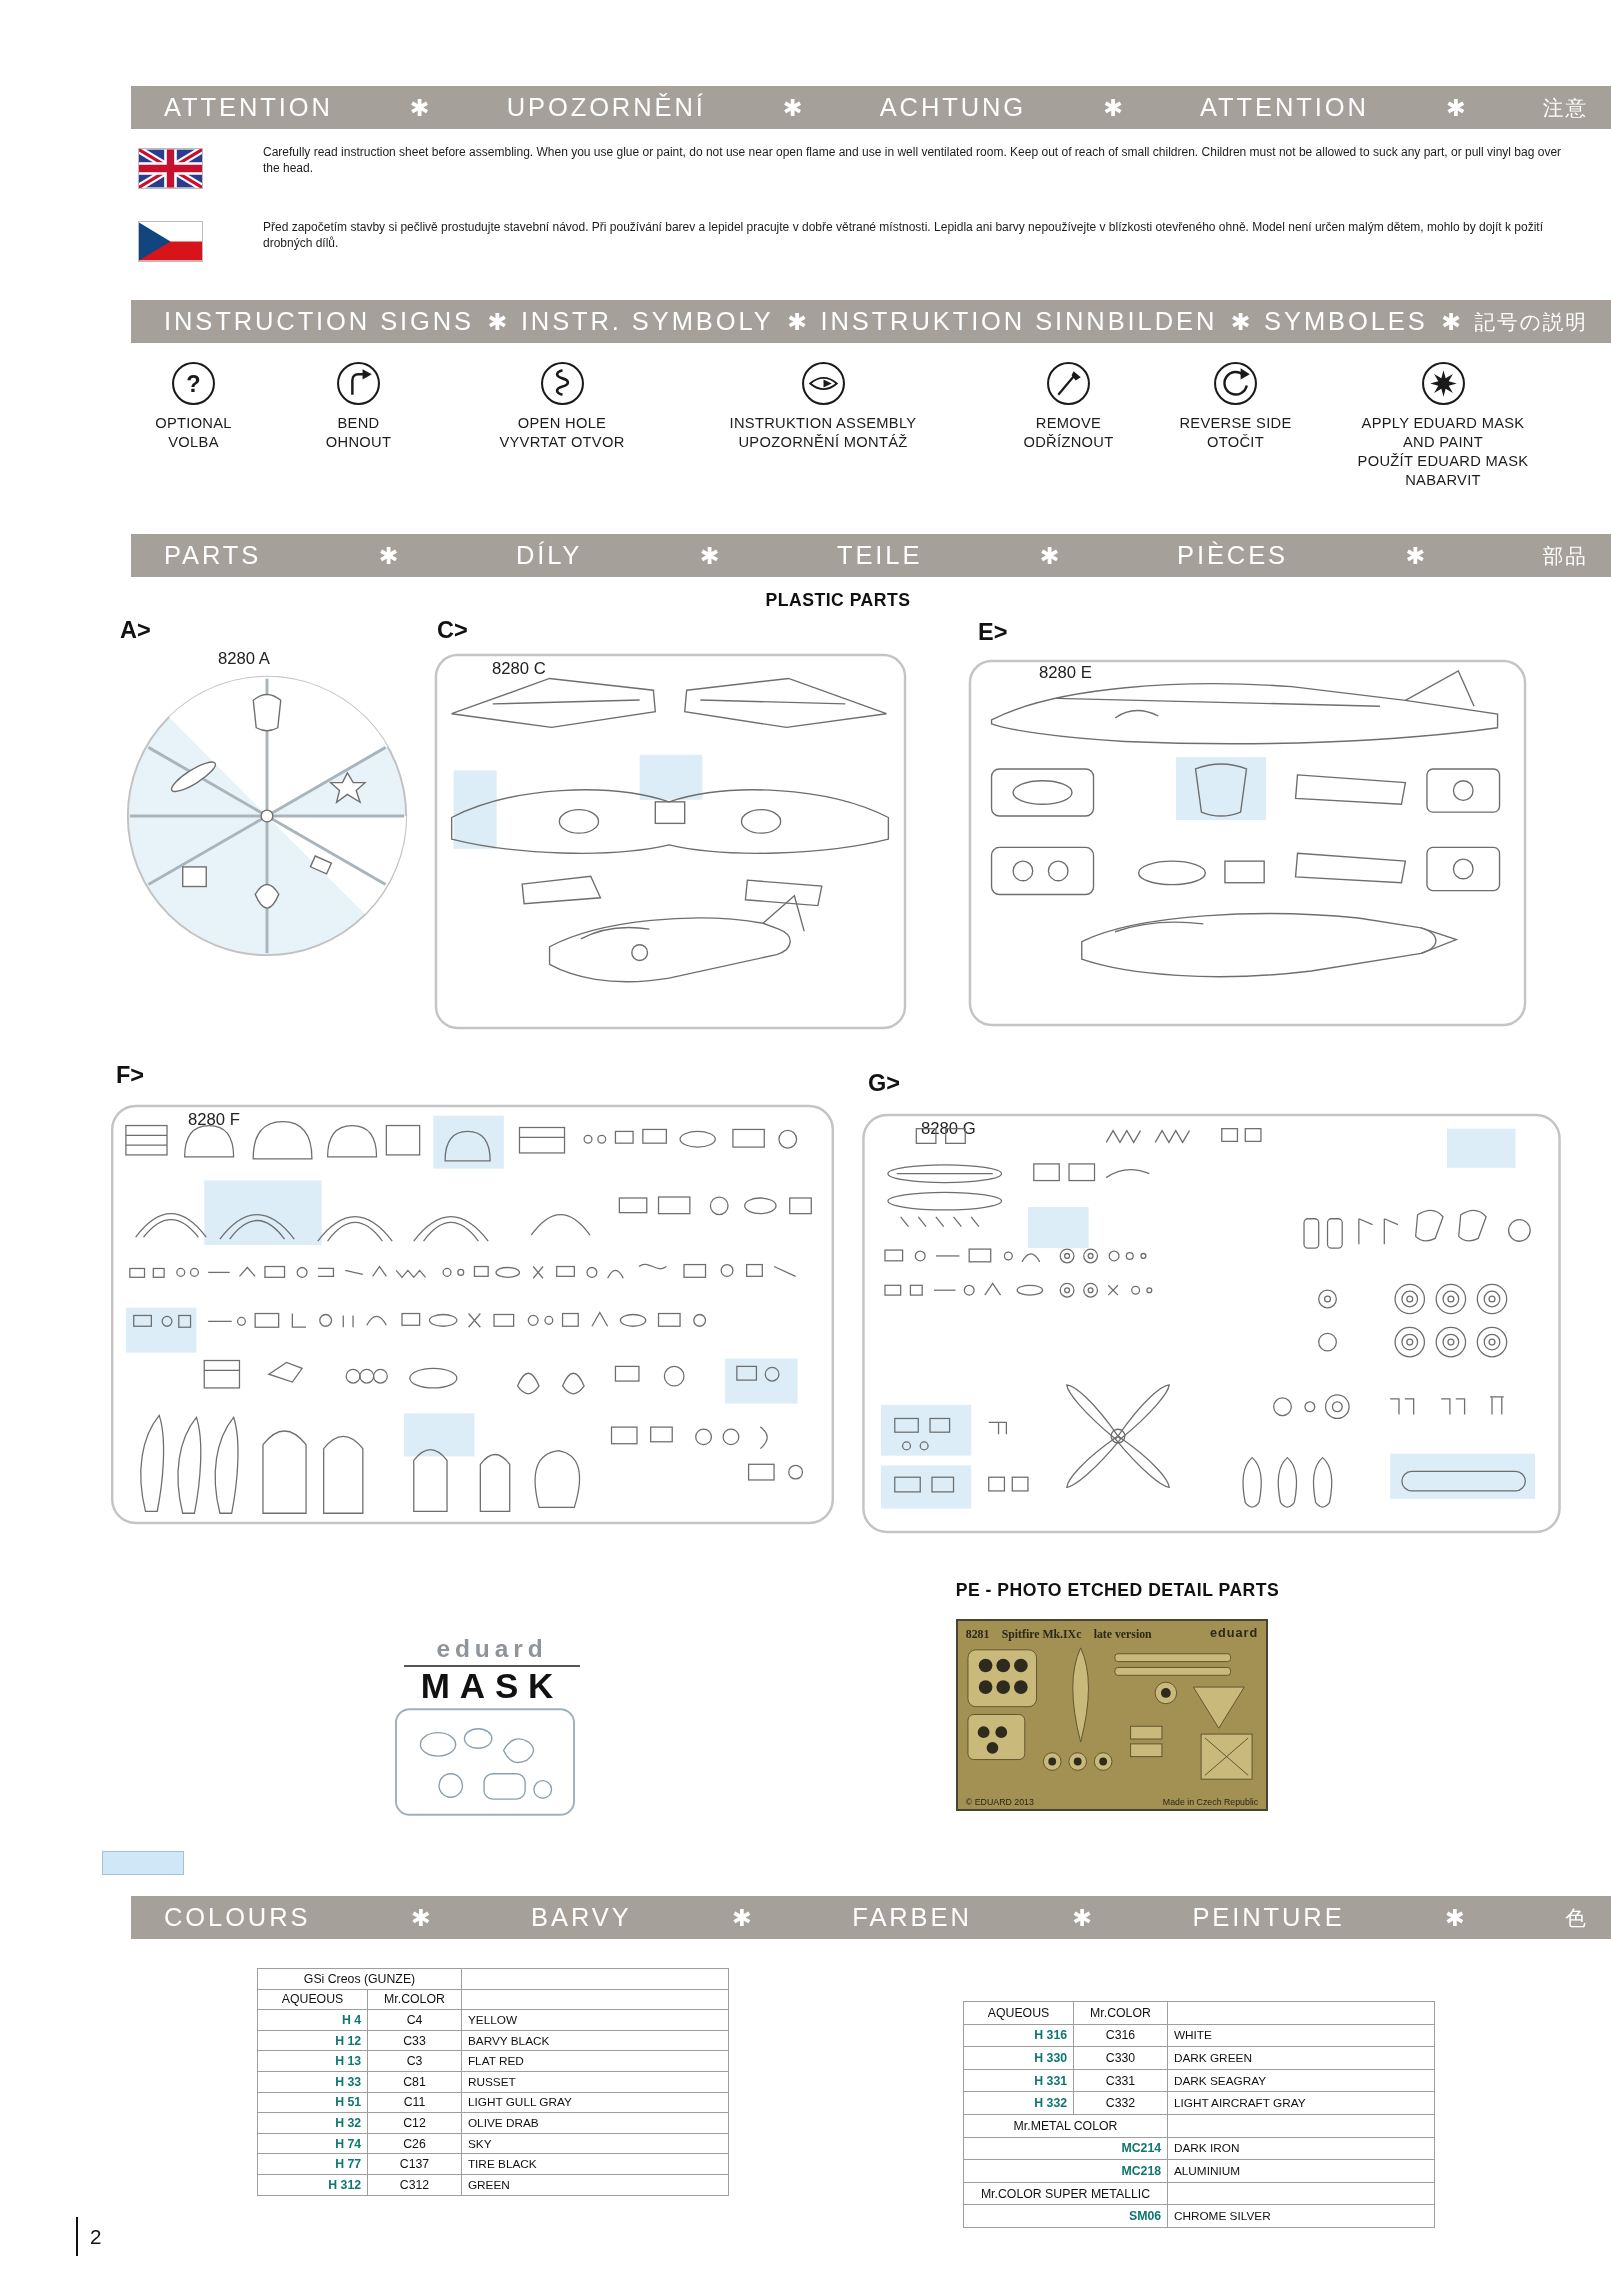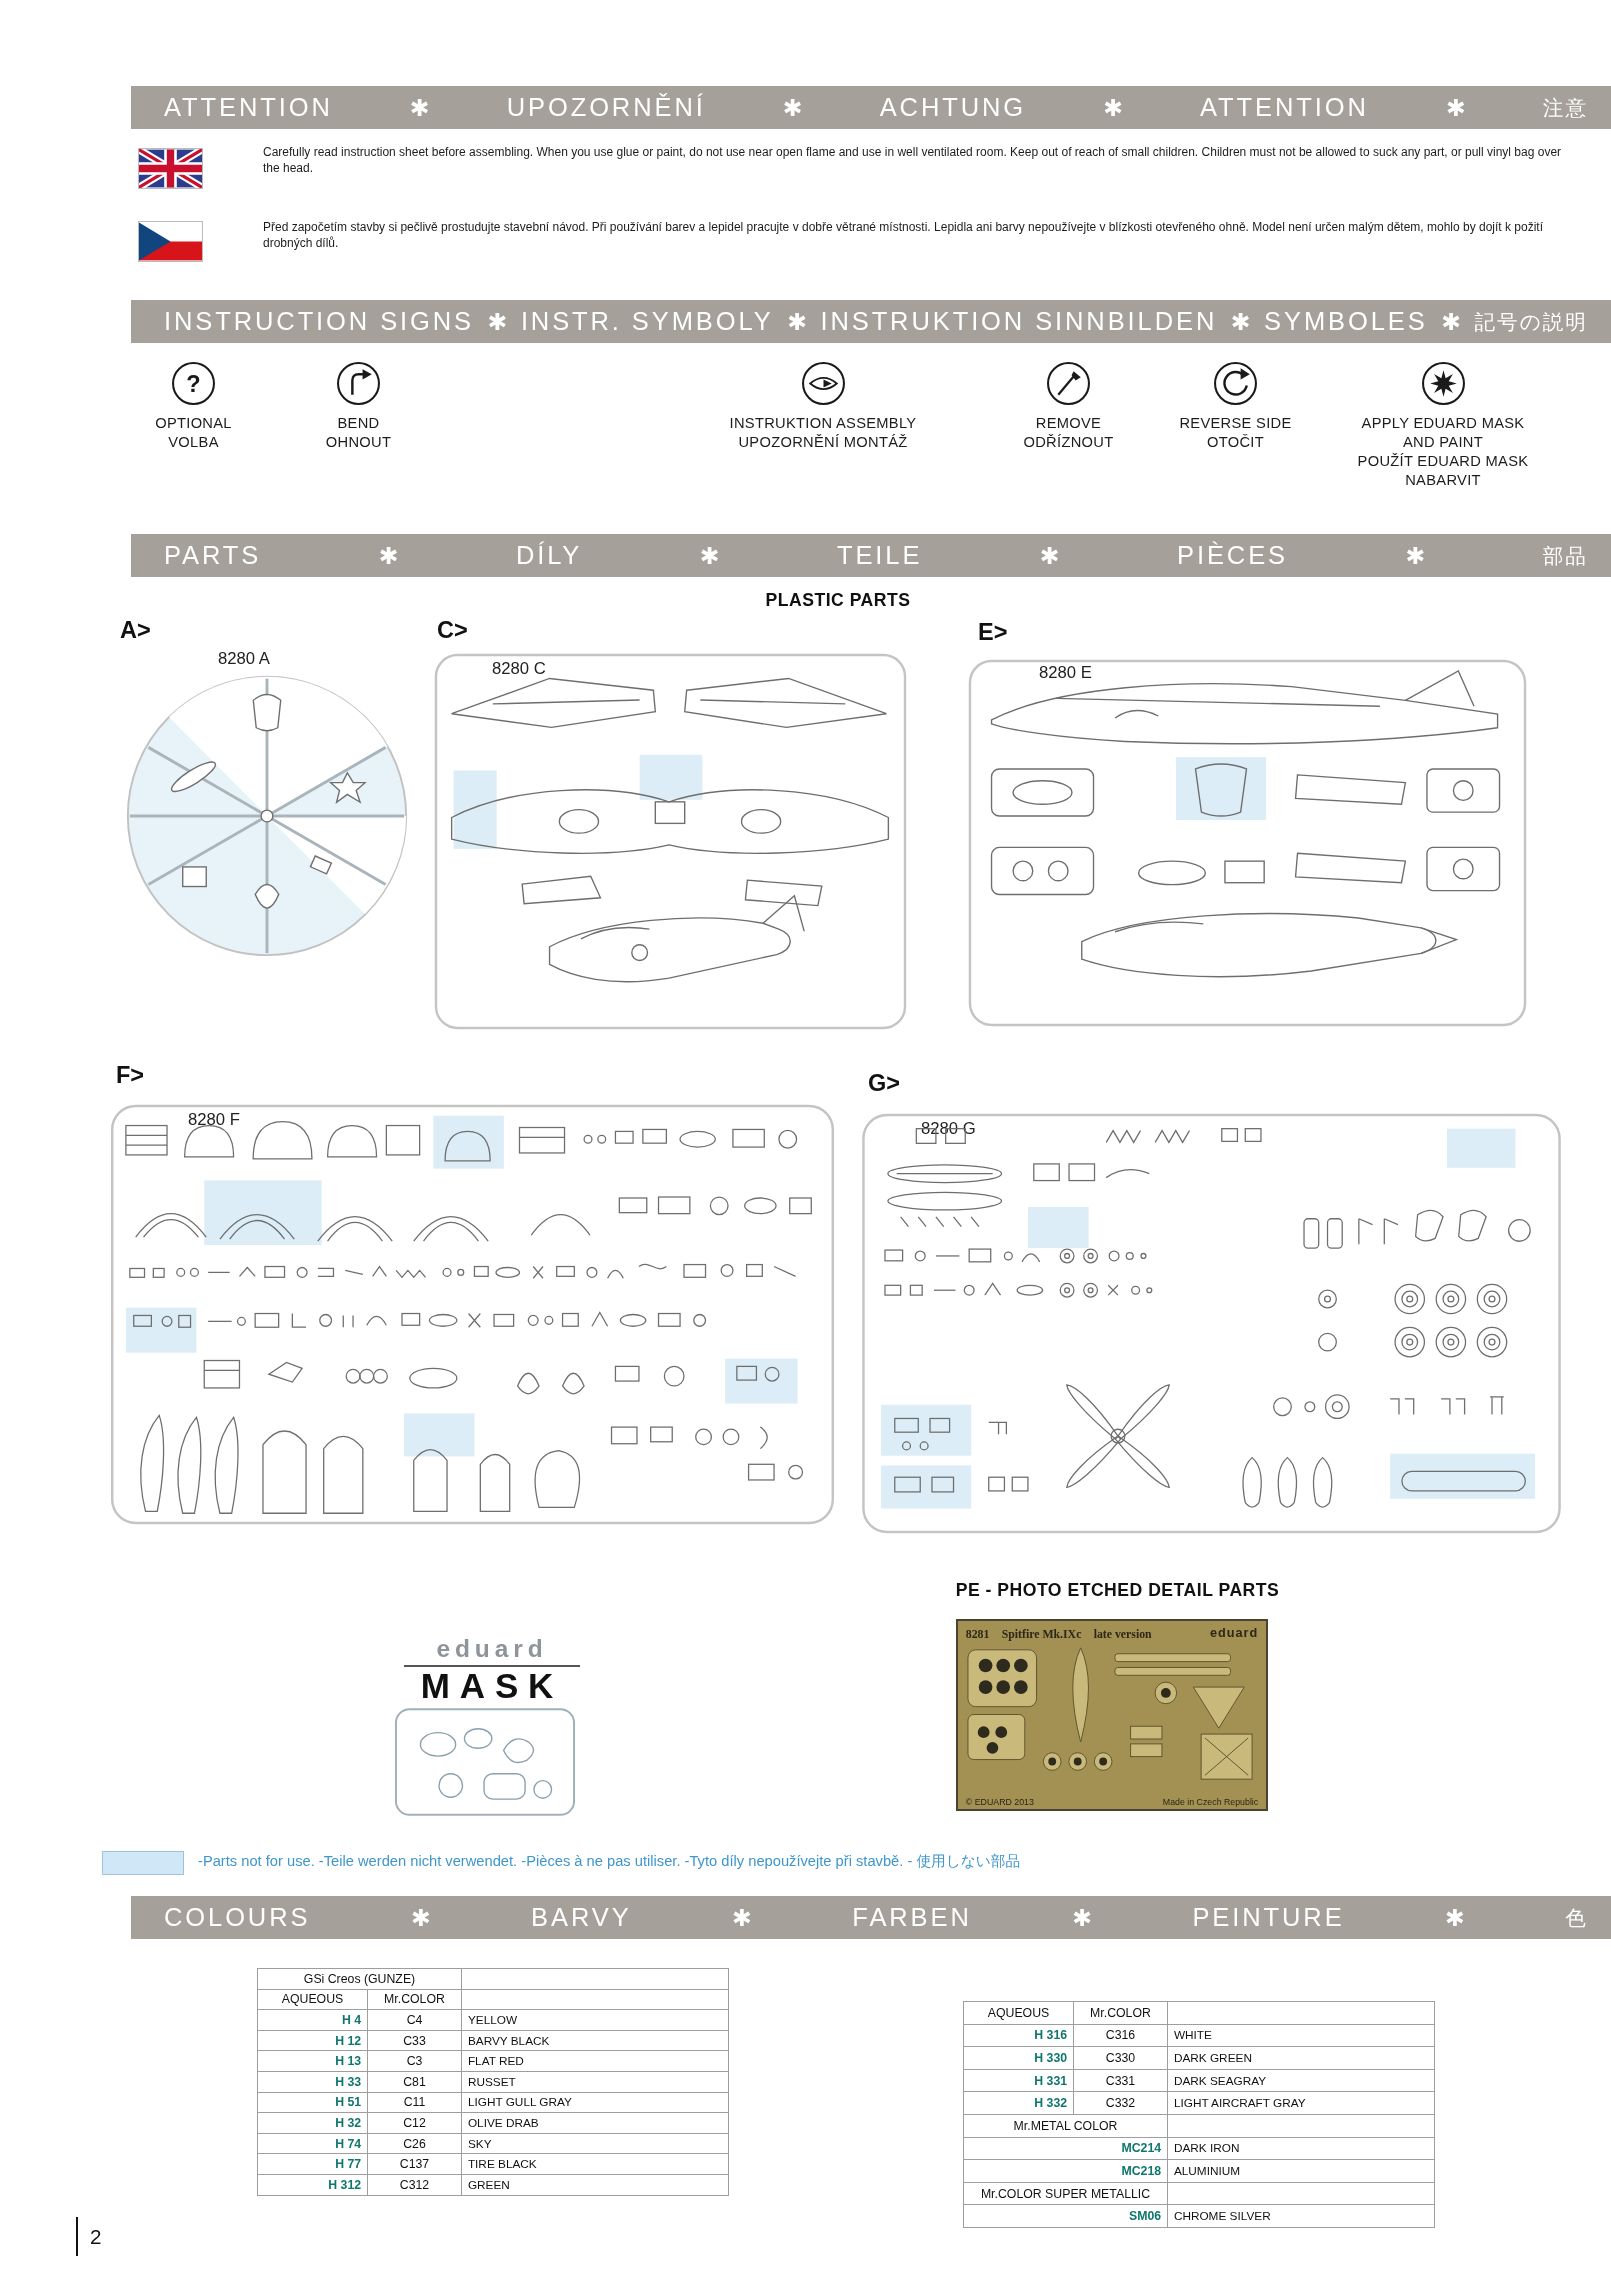--- a/index.html
+++ b/index.html
@@ -124,20 +124,28 @@
   <div class="sym" style="left:290px;width:137px">
     <svg class="sym-icon" width="45" height="45" viewBox="0 0 44 44">
       <circle cx="22" cy="22" r="20" fill="none" stroke="#1a1a1a" stroke-width="2"></circle>
       <path d="M16,33 L16,19 Q16,13 22,13 L27,13" fill="none" stroke="#1a1a1a" stroke-width="2.4"></path>
       <polygon points="26,8 35,13 26,18" fill="#1a1a1a"></polygon>
     </svg>
     <div class="sym-line">BEND</div>
     <div class="sym-line">OHNOUT</div>
   </div>
 
+  <div class="sym" style="left:469px;width:186px">
+    <svg class="sym-icon" width="45" height="45" viewBox="0 0 44 44">
+      <circle cx="22" cy="22" r="20" fill="none" stroke="#1a1a1a" stroke-width="2"></circle>
+      <path d="M22,9 C15,11 15,15 22,17 C29,19 29,23 22,25 C15,27 15,31 22,33" fill="none" stroke="#1a1a1a" stroke-width="2.6"></path>
+    </svg>
+    <div class="sym-line">OPEN HOLE</div>
+    <div class="sym-line">VYVRTAT OTVOR</div>
+  </div>
 
   <div class="sym" style="left:676px;width:294px">
     <svg class="sym-icon" width="45" height="45" viewBox="0 0 44 44">
       <circle cx="22" cy="22" r="20" fill="none" stroke="#1a1a1a" stroke-width="2"></circle>
       <path d="M9,22 Q22,11 35,22 Q22,33 9,22 Z" fill="none" stroke="#1a1a1a" stroke-width="1.8"></path>
       <polygon points="22,18 30,22 22,26" fill="#1a1a1a"></polygon>
     </svg>
     <div class="sym-line">INSTRUKTION ASSEMBLY</div>
     <div class="sym-line">UPOZORNĚNÍ MONTÁŽ</div>
   </div>
@@ -555,21 +563,20 @@
       <ellipse cx="45" cy="38" rx="18" ry="12"></ellipse>
       <ellipse cx="86" cy="32" rx="14" ry="10"></ellipse>
       <path d="M112,44 q10,-18 26,-8 q10,8 -2,18 q-16,8 -24,-10 z"></path>
       <circle cx="58" cy="80" r="12"></circle>
       <rect x="92" y="68" width="42" height="26" rx="9"></rect>
       <circle cx="152" cy="84" r="9"></circle>
     </g>
   </svg>
 
   <div class="legend-swatch"></div>
-  <div class="legend-text">-Parts not for use. -Teile werden nicht verwendet. -Pièces à ne pas utiliser. -Tyto díly nepoužívejte při stavbě. -  使用しない部品</div>
 
   <div class="bar" style="top:1896px">
     <span class="bar-label">COLOURS</span>
     <span class="asterisk">✱</span>
     <span class="bar-label">BARVY</span>
     <span class="asterisk">✱</span>
     <span class="bar-label">FARBEN</span>
     <span class="asterisk">✱</span>
     <span class="bar-label">PEINTURE</span>
     <span class="asterisk">✱</span>

